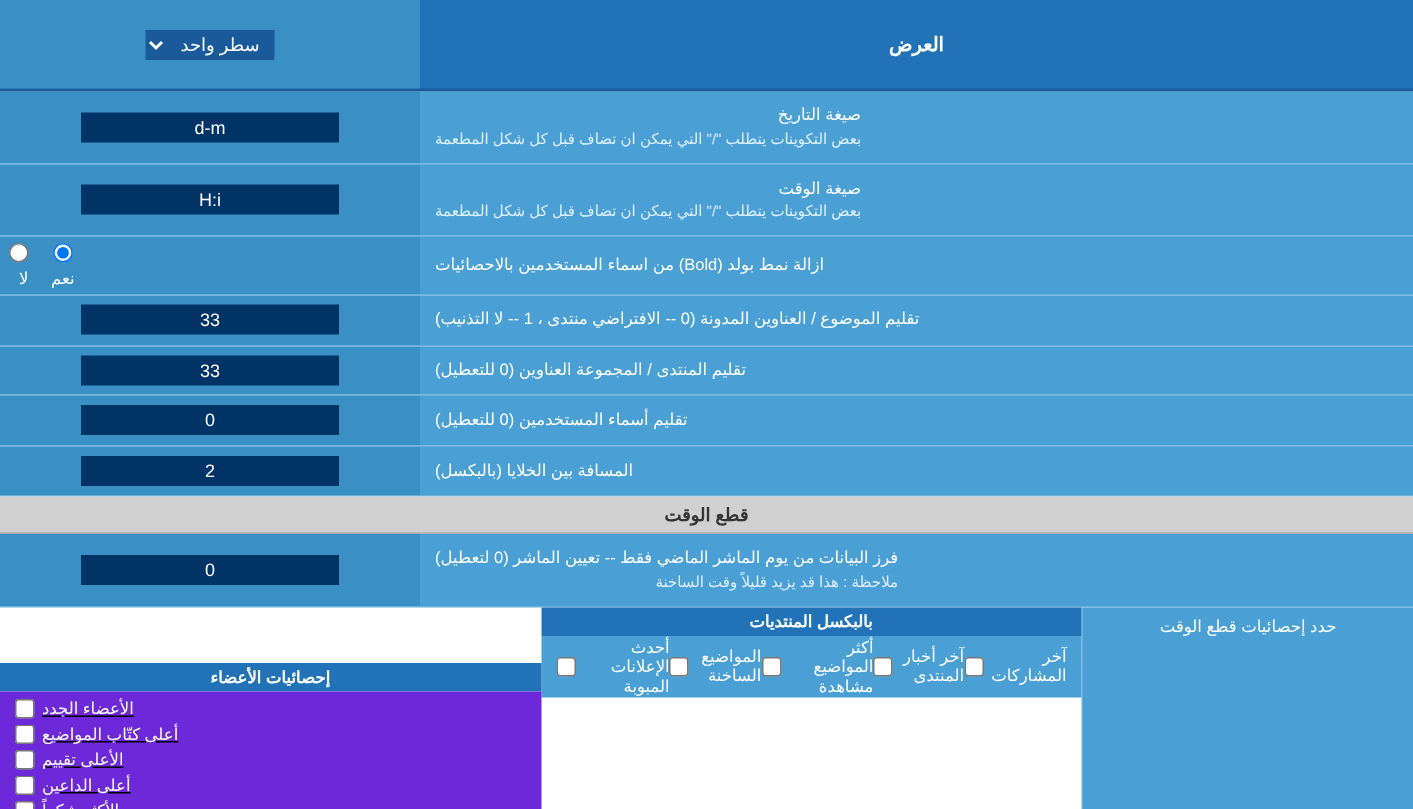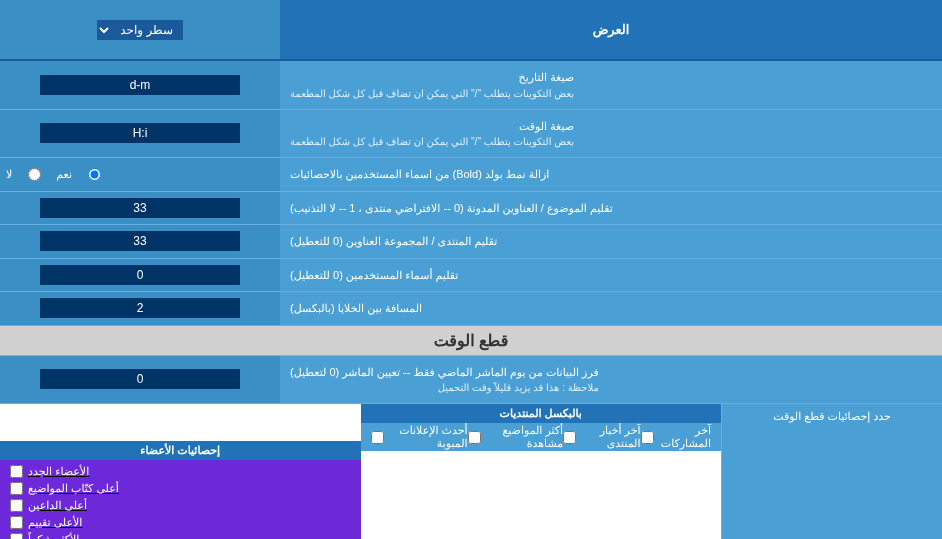--- a/index.html
+++ b/index.html
@@ -37,39 +37,40 @@
       width: 280px;
       display: flex;
       align-items: center;
       justify-content: center;
     }
     .input-cell input[type="text"] {
       background: #003366;
       color: #fff;
       border: none;
       padding: 3px 6px;
-      width: 200px;
+      width: 172px;
       text-align: center;
       font-size: 12px;
       direction: ltr;
     }
     .section-header {
       background: #d0d0d0;
       color: #333;
       font-weight: bold;
       text-align: center;
       padding: 5px;
       border-bottom: 1px solid #aaa;
-      font-size: 16px;
+      font-size: 12px;
     }
     .radio-option {
       display: flex;
-      gap: 16px;
-      color: #fff;
-      font-size: 11px;
+      gap: 4px;
+      color: #fff;
+      font-size: 11px;
+      flex-direction: column;
     }
     .radio-option input {
       cursor: pointer;
     }
     .checkbox-item {
       display: flex;
       align-items: center;
       gap: 5px;
       color: #fff;
       font-size: 11px;
@@ -237,21 +238,21 @@
   </div>
 
   <div class="section-header">
     <span>قطع الوقت</span>
   </div>
 
   <div class="row">
     <div class="label-cell">
       <div>
         <span>فرز البيانات من يوم الماشر الماضي فقط -- تعيين الماشر (0 لتعطيل)</span>
-        <small class="note-text">ملاحظة : هذا قد يزيد قليلاً وقت التحميل</small>
+        <small class="note-text">ملاحظة : هذا قد يزيد قليلاً وقت الساخنة</small>
       </div>
     </div>
     <div class="input-cell">
       <input type="text" value="0" style="">
     </div>
   </div>
 
   <div class="stats-section">
 
     <div class="define-stats-cell">
@@ -269,48 +270,52 @@
         </div>
         <div class="checkbox-item">
           <span>آخر أخبار المنتدى</span>
           <input type="checkbox" style="">
         </div>
         <div class="checkbox-item">
           <span>أكثر المواضيع مشاهدة</span>
           <input type="checkbox" style="">
         </div>
         <div class="checkbox-item">
+          <span>المواضيع الساخنة</span>
+          <input type="checkbox" style="">
+        </div>
+        <div class="checkbox-item">
           <span>أحدث الإعلانات المبوبة</span>
           <input type="checkbox" style="">
         </div>
       </div>
     </div>
 
     <div class="stats-col">
       <div class="stats-header">
         <span>إحصائيات الأعضاء</span>
       </div>
       <div style="background:#6d28d9; padding: 5px 10px; display:flex; flex-direction:column; gap:4px;text-decoration:underline;">
         <div class="checkbox-item">
           <span>الأعضاء الجدد</span>
           <input type="checkbox" style="">
         </div>
         <div class="checkbox-item">
           <span>أعلى كتّاب المواضيع</span>
           <input type="checkbox" style="">
         </div>
         <div class="checkbox-item">
+          <span>الأعلى تقييم</span>
+          <input type="checkbox" style="">
+        </div>
+        <div class="checkbox-item">
           <span>أعلى الداعين</span>
           <input type="checkbox" style="">
         </div>
         <div class="checkbox-item">
-          <span>الأعلى تقييم</span>
-          <input type="checkbox" style="">
-        </div>
-        <div class="checkbox-item">
           <span>الأكثر شكراً</span>
           <input type="checkbox" style="">
         </div>
         <div class="checkbox-item">
           <span>أعلى المخالفين</span>
           <input type="checkbox" style="">
         </div>
       </div>
     </div>
   </div>

